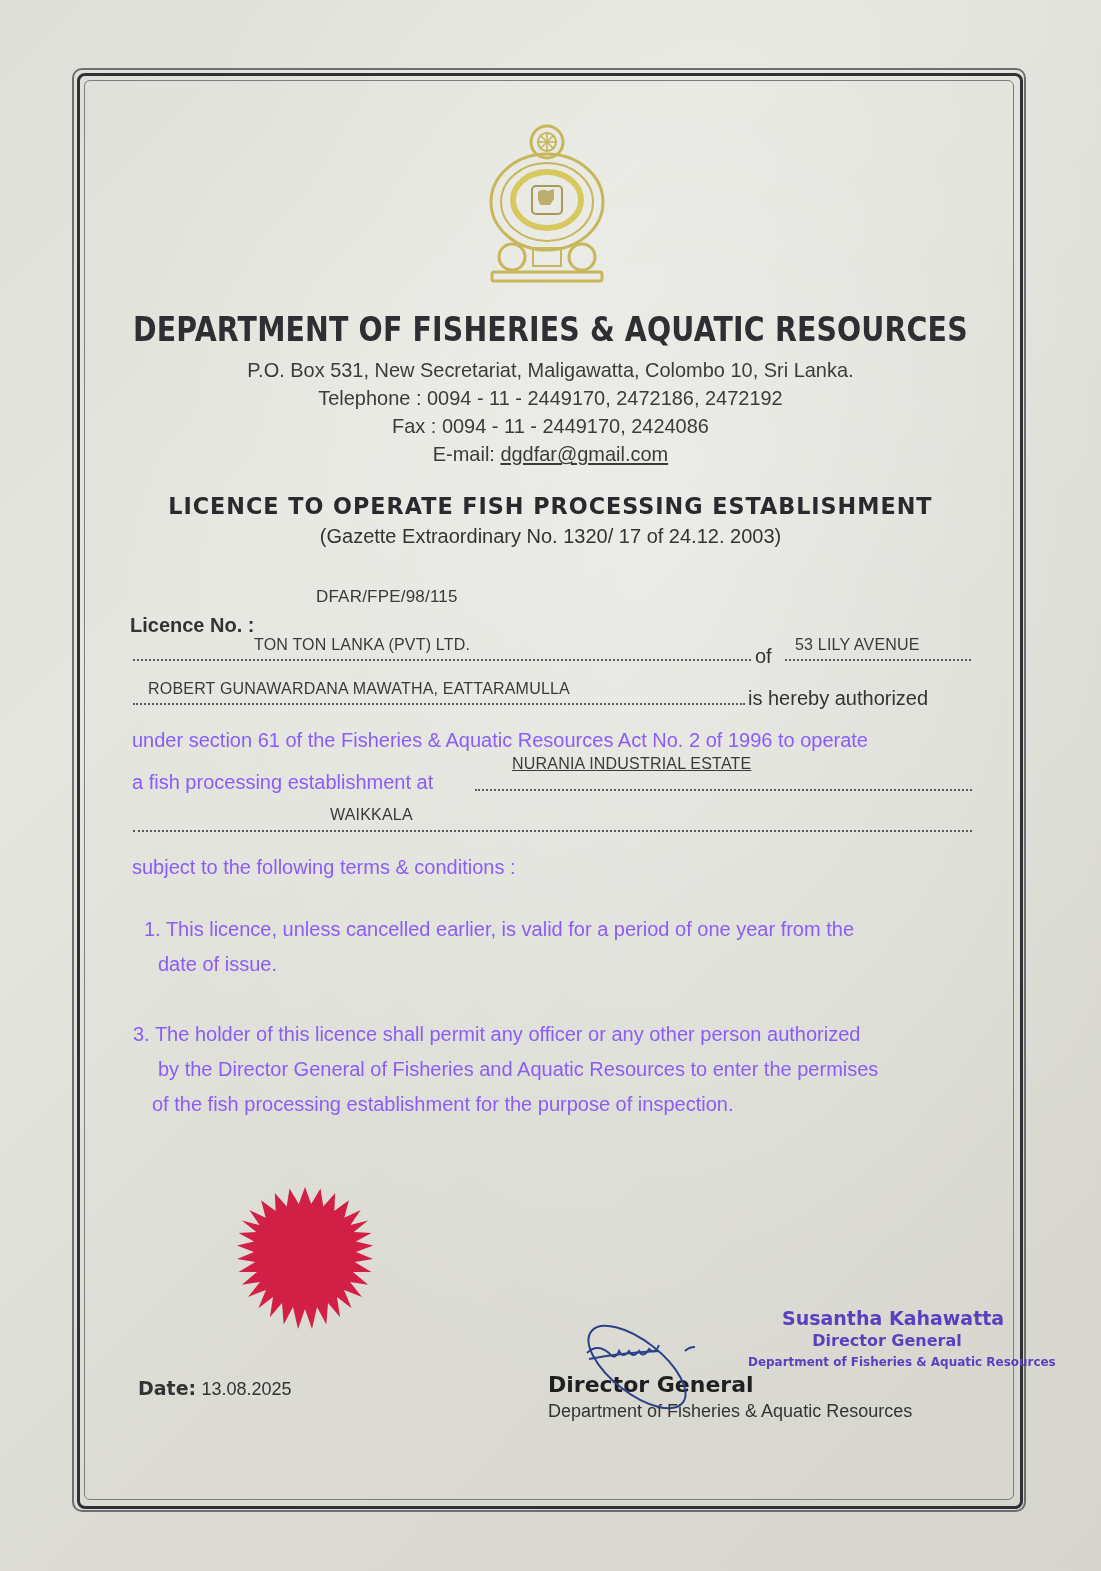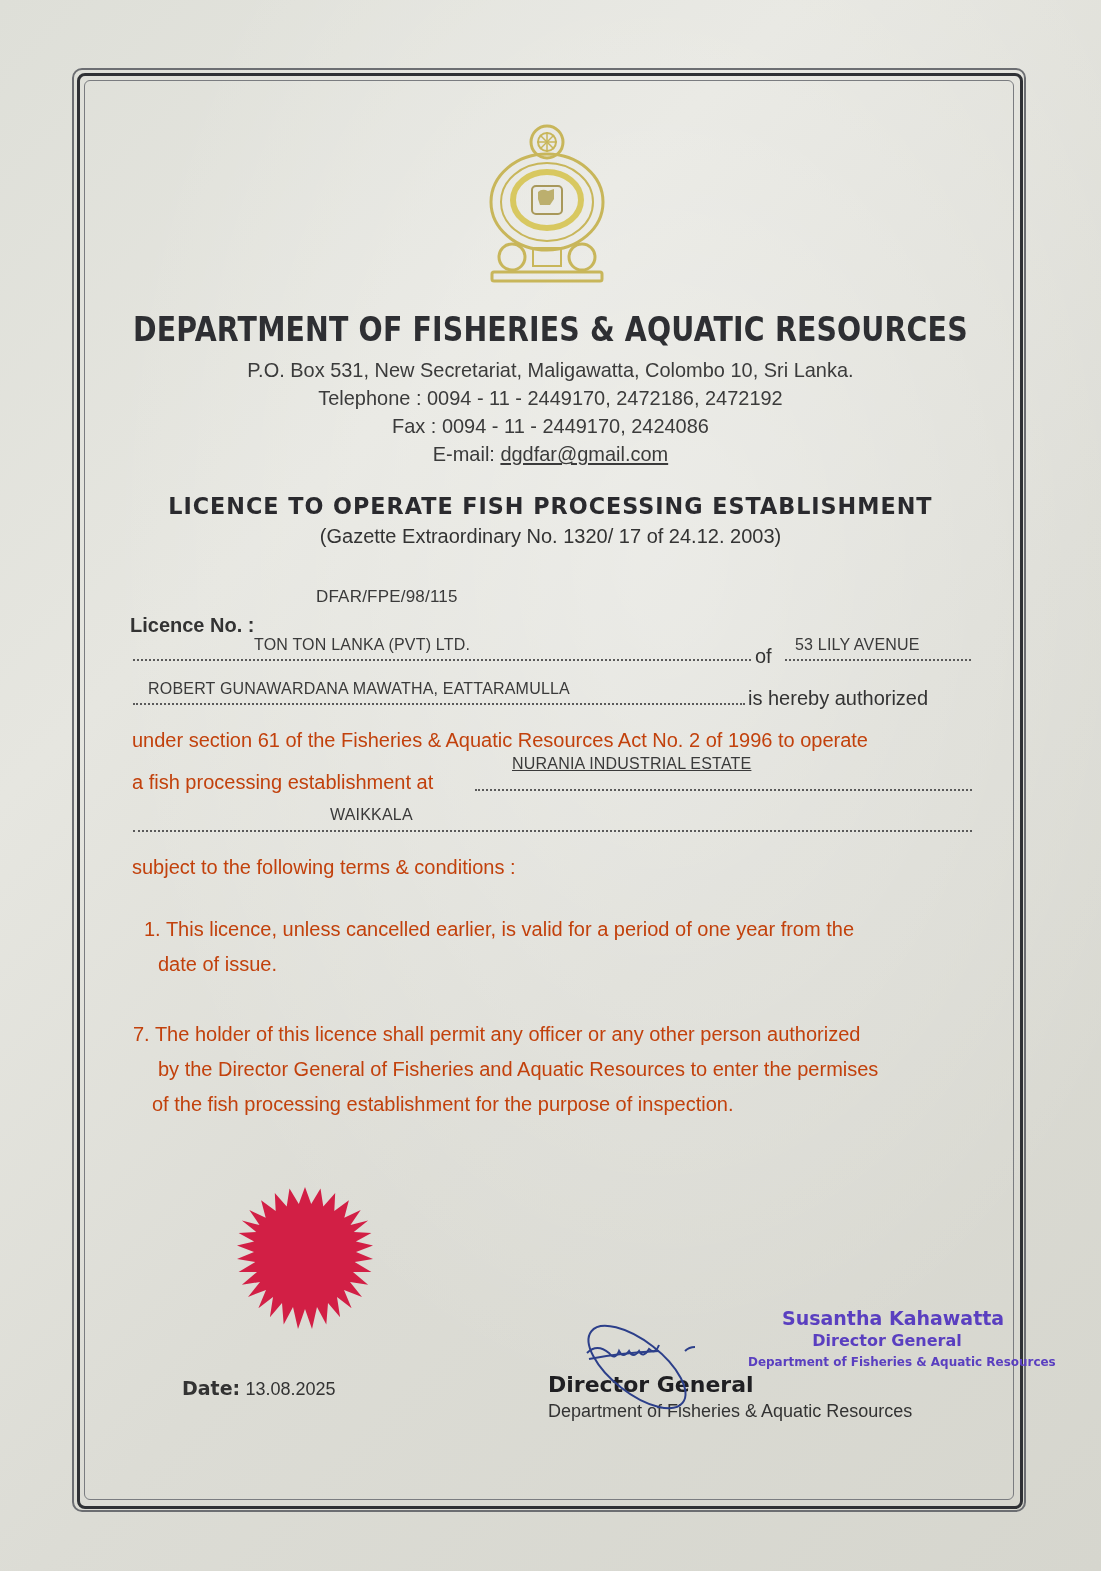--- a/index.html
+++ b/index.html
@@ -34,26 +34,26 @@
   .addr a{color:#3b3b3b;text-decoration:underline;}
   .lic-title{
     top:493px;font-size:23px;font-weight:bold;color:#2a2a2e;letter-spacing:1px;
     font-family:"DejaVu Sans",sans-serif;transform:scaleX(0.97);transform-origin:547px 0;
   }
   .gazette{top:525px;font-size:20px;color:#333;}
   .row{position:absolute;font-size:20px;color:#333;white-space:nowrap;}
   .lbl-bold{font-weight:bold;color:#333;font-size:20px;}
   .fill{font-family:"Liberation Sans",sans-serif;font-size:16px;color:#3a3a3a;position:absolute;white-space:nowrap;letter-spacing:0.2px;}
   .dots{position:absolute;height:0;border-bottom:2px dotted #5a5a5a;}
-  .para{position:absolute;font-size:20px;color:#c2410c;white-space:nowrap;}
+  .para{position:absolute;font-size:20px;color:#8b5cf6;white-space:nowrap;}
   .seal{position:absolute;left:225px;top:1185px;width:160px;height:160px;}
   .stamp{position:absolute;color:#5a3fc0;font-family:"DejaVu Sans",sans-serif;font-weight:bold;text-align:center;white-space:nowrap;}
   .dg-bold{position:absolute;left:548px;top:1372px;font-size:22px;font-weight:bold;color:#1f1f22;font-family:"DejaVu Sans",sans-serif;}
   .dg-dept{position:absolute;left:548px;top:1401px;font-size:18px;color:#333;}
-  .date{position:absolute;left:138px;top:1377px;font-size:19px;color:#333;margin-left:44px;}
+  .date{position:absolute;left:138px;top:1377px;font-size:19px;color:#333;}
   .date b{font-family:"DejaVu Sans",sans-serif;}
   .sig{position:absolute;left:575px;top:1315px;width:135px;height:110px;}
 </style>
 </head>
 <body>
 
 <div class="sheet"></div>
 
 <div class="frame-outer"></div>
 <div class="frame-mid"></div>
@@ -114,21 +114,21 @@
 <div class="dots" style="left:475px;top:789px;width:497px;"></div>
 
 <div class="fill" style="left:302px;top:806px;margin-left:28px;">WAIKKALA</div>
 <div class="dots" style="left:133px;top:830px;width:839px;"></div>
 
 <div class="para" style="left:132px;top:856px;text-align:center;">subject to the following terms &amp; conditions :</div>
 
 <div class="para" style="left:138px;top:918px;margin-left:6px;">1. This licence, unless  cancelled earlier, is valid for a period of one year from the</div>
 <div class="para" style="left:158px;top:953px;">date  of issue.</div>
 
-<div class="para" style="left:133px;top:1023px;">7. The holder of this licence shall permit any officer or any other person authorized</div>
+<div class="para" style="left:133px;top:1023px;">3. The holder of this licence shall permit any officer or any other person authorized</div>
 <div class="para" style="left:158px;top:1058px;">by the Director General of Fisheries and Aquatic Resources to enter the permises</div>
 <div class="para" style="left:152px;top:1093px;">of the fish processing establishment for the purpose of inspection.</div>
 
 <svg class="seal" viewBox="0 0 160 160">
   <polygon fill="#d21f45" points="
     80,2 86.2,19.1 95.5,3.6 98.3,21.6 110.2,7.9 109.3,26.1 123.9,15.2 119.3,32.8 135.7,24.9 125.5,40 143.1,35.6 128.8,47.0 146.4,48.0 130.9,56.5 148.0,60.5 131.0,67.0 148.0,74.0 129.7,77.0 146.4,86.9 128.0,87.0 143.1,99.7 125.0,97.0 137.0,111.9 119.0,105.0 126.6,123.2 112.0,112.0 115.1,132.2 103.0,118.0 101.3,139.4 92.0,122.0 87.0,144.0 80,124 73.0,144.0 68.0,122.0 58.7,139.4 57.0,118.0 44.9,132.2 48.0,112.0 33.4,123.2 41.0,105.0 23.0,111.9 35.0,97.0 16.9,99.7 32.0,87.0 13.6,86.9 30.3,77.0 12.0,74.0 29.0,67.0 12.0,60.5 29.1,56.5 13.6,48.0 31.2,47.0 16.9,35.6 34.5,40 24.3,24.9 40.7,32.8 36.1,15.2 50.7,26.1 49.8,7.9 61.7,21.6 64.5,3.6 73.8,19.1"></polygon>
 </svg>
 
 <div class="date">
   <b>Date:</b>

